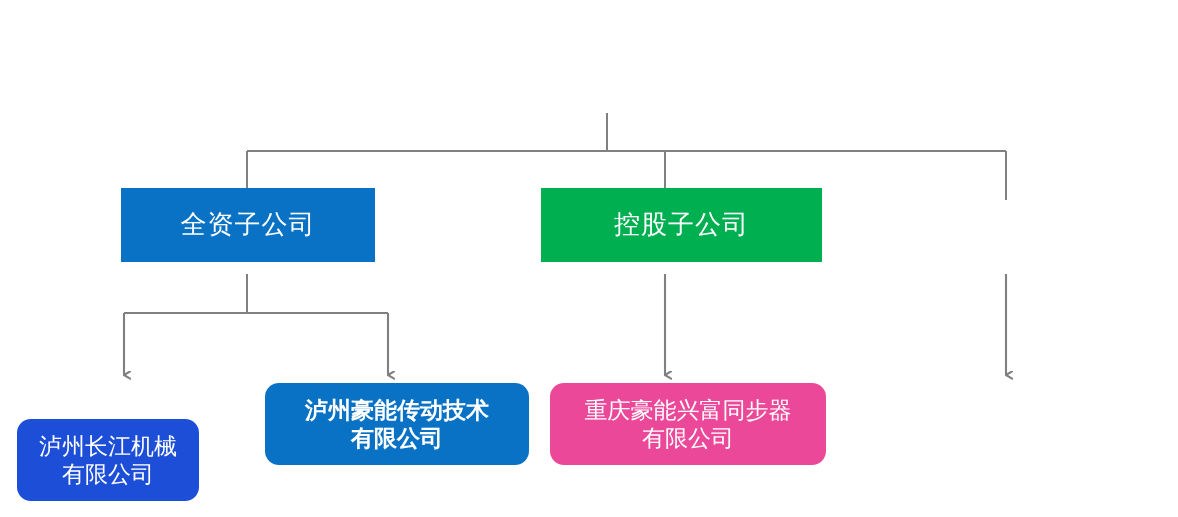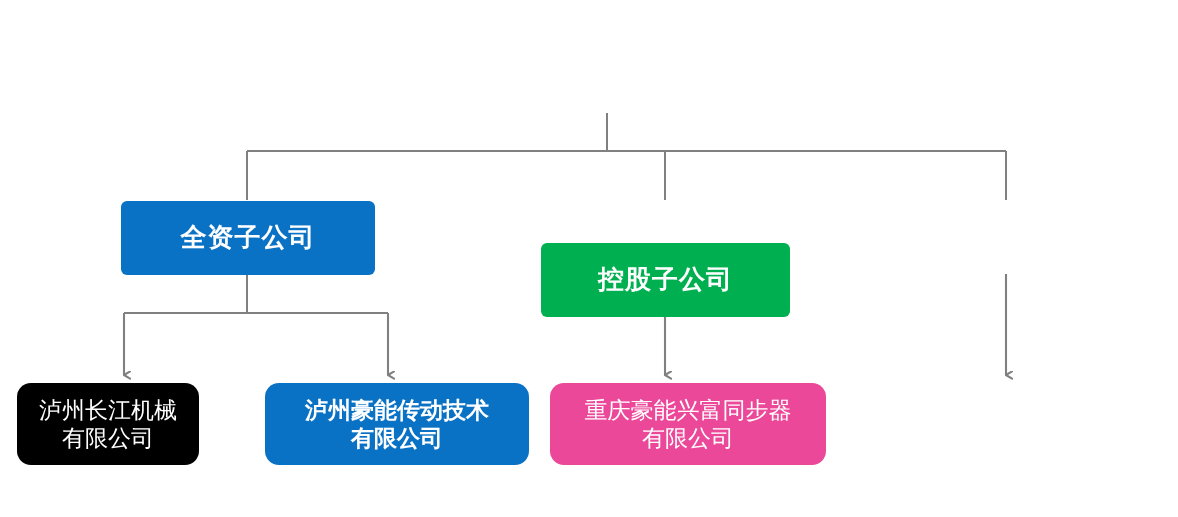--- a/index.html
+++ b/index.html
@@ -43,56 +43,55 @@
     top: 36px;
     width: 450px;
     height: 77px;
     background: #FFC000;
     font-size: 30px;
     font-weight: bold;
     letter-spacing: 1px;
   }
   
   .node-cat {
-    top: 201px;
+    top: 188px;
     height: 74px;
     font-size: 26px;
-    font-weight: bold;
+    font-weight: normal;
     letter-spacing: 1px;
-    border-radius: 6px;
   }
   .node-cat-wholly {
     left: 121px;
     width: 254px;
     background: #0A72C4;
   }
   .node-cat-holding {
     left: 541px;
-    width: 249px;
+    width: 281px;
     background: #00AF50;
-    margin-top: 42px;
   }
   .node-cat-jv {
     left: 881px;
     width: 259px;
     background: #FF0000;
   }
   
   .node-leaf {
     top: 383px;
     height: 82px;
     border-radius: 14px;
     font-size: 23px;
     font-weight: normal;
     padding: 0 6px;
   }
   .node-leaf-1 {
     left: 17px;
     width: 182px;
-    background: #000000;
+    background: #1d4ed8;
+    margin-top: 36px;
   }
   .node-leaf-2 {
     left: 265px;
     width: 264px;
     background: #0A72C4;
     font-weight: bold;
   }
   .node-leaf-3 {
     left: 550px;
     width: 276px;

